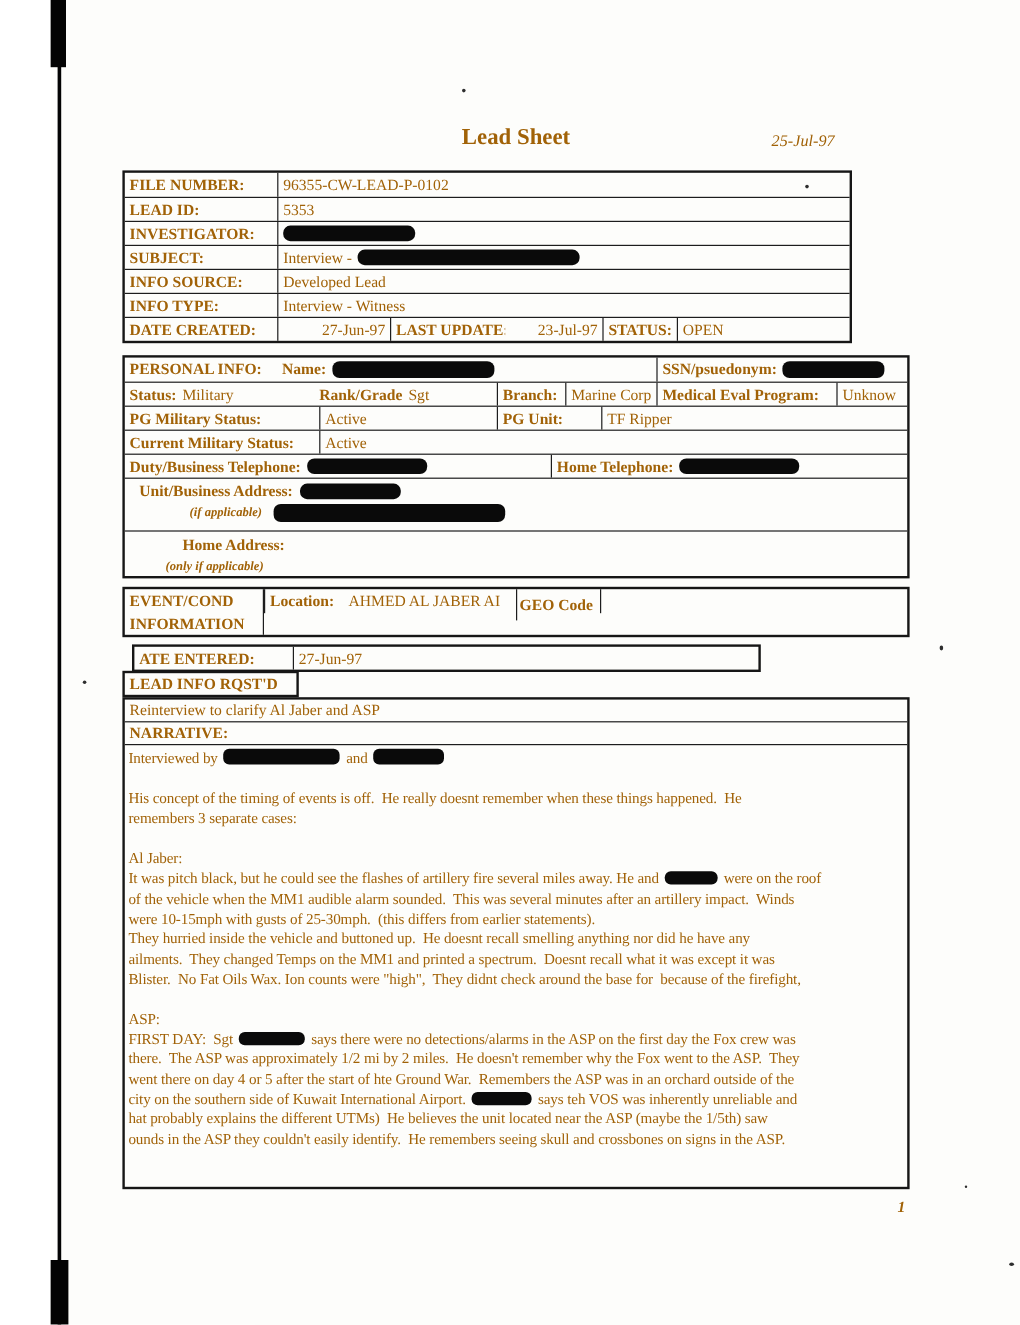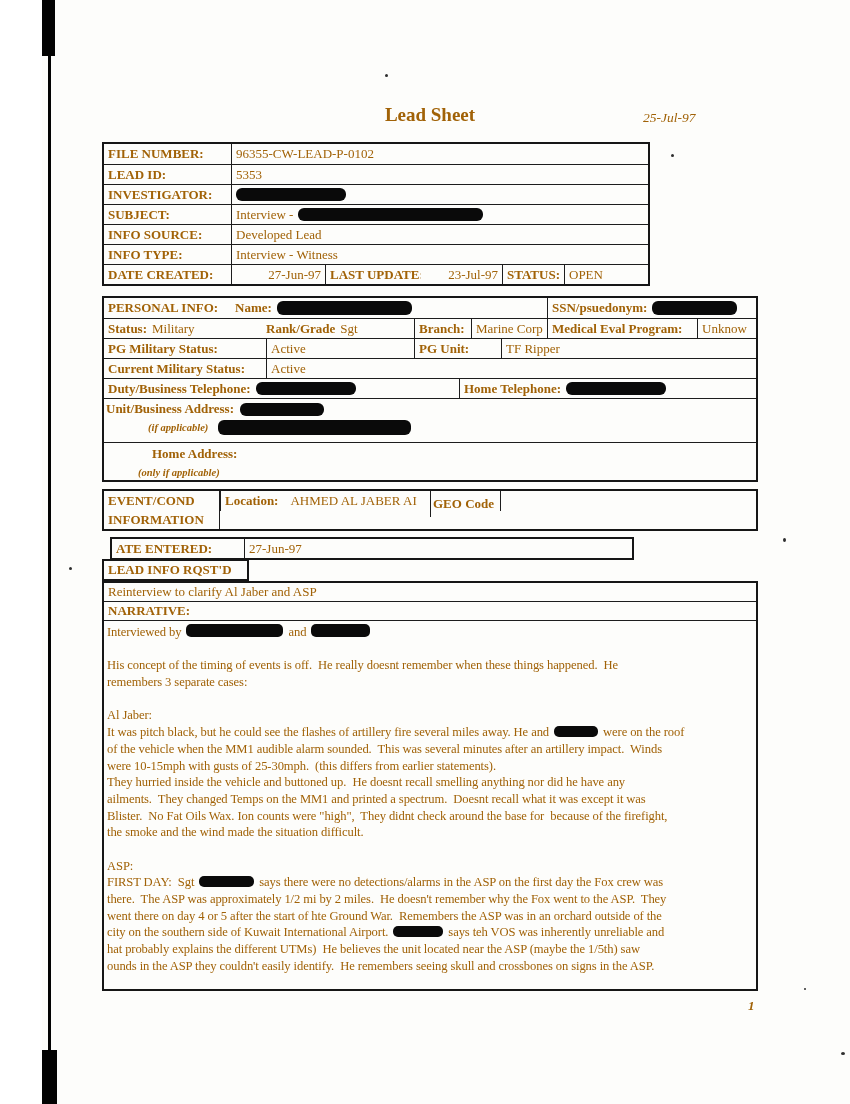--- a/index.html
+++ b/index.html
@@ -47,21 +47,21 @@
   <i class="speck" style="left:343px;top:74px;width:3px;height:3px"></i>
   <i class="speck" style="left:629px;top:154px;width:3px;height:3px"></i>
   <i class="speck" style="left:741px;top:538px;width:3px;height:4px"></i>
   <i class="speck" style="left:27px;top:567px;width:3px;height:3px"></i>
   <i class="speck" style="left:762px;top:988px;width:2px;height:2px"></i>
   <i class="speck" style="left:799px;top:1052px;width:4px;height:3px"></i>
 
   <div class="hdr-title">Lead Sheet</div>
   <div class="hdr-date">25-Jul-97</div>
 
-  <div class="tbl" style="left:60px;top:142px;width:548px">
+  <div class="tbl" style="left:60px;top:142px;width:608px">
     <div class="row">
       <div class="cell lbl" style="width:127px">FILE NUMBER:</div>
       <div class="cell bl grow">96355-CW-LEAD-P-0102</div>
     </div>
     <div class="row">
       <div class="cell lbl" style="width:127px">LEAD ID:</div>
       <div class="cell bl grow">5353</div>
     </div>
     <div class="row">
       <div class="cell lbl" style="width:127px">INVESTIGATOR:</div>
@@ -133,21 +133,21 @@
     <div class="row">
       <div class="cell" style="width:355px">
         <span class="lbl">Duty/Business Telephone:</span>
         <span class="redact" style="width:100px"></span>
       </div>
       <div class="cell bl grow">
         <span class="lbl">Home Telephone:</span>
         <span class="redact" style="width:100px"></span>
       </div>
     </div>
-    <div class="row" style="height:44px;display:block;padding:2px 2px">
+    <div class="row" style="height:44px;display:block;padding:2px 12px">
       <div style="display:flex;align-items:center;gap:6px;font-size:13px">
         <span class="lbl">Unit/Business Address:</span>
         <span class="redact" style="width:84px"></span>
       </div>
       <div style="display:flex;align-items:center;gap:10px;margin-top:3px">
         <span class="note" style="margin-left:42px">(if applicable)</span>
         <span class="redact" style="width:193px;height:15px"></span>
       </div>
     </div>
     <div class="row" style="height:38px;display:block;padding:3px 4px">
@@ -197,21 +197,20 @@
       <div class="nline">His concept of the timing of events is off.  He really doesnt remember when these things happened.  He</div>
       <div class="nline">remembers 3 separate cases:</div>
       <div class="nline"></div>
       <div class="nline">Al Jaber:</div>
       <div class="nline"><span>It was pitch black, but he could see the flashes of artillery fire several miles away. He and</span><span class="redact inline" style="width:44px"></span><span>were on the roof</span></div>
       <div class="nline">of the vehicle when the MM1 audible alarm sounded.  This was several minutes after an artillery impact.  Winds</div>
       <div class="nline">were 10-15mph with gusts of 25-30mph.  (this differs from earlier statements).</div>
       <div class="nline">They hurried inside the vehicle and buttoned up.  He doesnt recall smelling anything nor did he have any</div>
       <div class="nline">ailments.  They changed Temps on the MM1 and printed a spectrum.  Doesnt recall what it was except it was</div>
       <div class="nline">Blister.  No Fat Oils Wax. Ion counts were "high",  They didnt check around the base for  because of the firefight,</div>
-      <div class="nline">the smoke and the wind made the situation difficult.</div>
       <div class="nline"></div>
       <div class="nline">ASP:</div>
       <div class="nline"><span>FIRST DAY:  Sgt</span><span class="redact inline" style="width:55px"></span><span>says there were no detections/alarms in the ASP on the first day the Fox crew was</span></div>
       <div class="nline">there.  The ASP was approximately 1/2 mi by 2 miles.  He doesn't remember why the Fox went to the ASP.  They</div>
       <div class="nline">went there on day 4 or 5 after the start of hte Ground War.  Remembers the ASP was in an orchard outside of the</div>
       <div class="nline"><span>city on the southern side of Kuwait International Airport.</span><span class="redact inline" style="width:50px"></span><span>says teh VOS was inherently unreliable and</span></div>
       <div class="nline">hat probably explains the different UTMs)  He believes the unit located near the ASP (maybe the 1/5th) saw</div>
       <div class="nline">ounds in the ASP they couldn't easily identify.  He remembers seeing skull and crossbones on signs in the ASP.</div>
     </div>
   </div>

